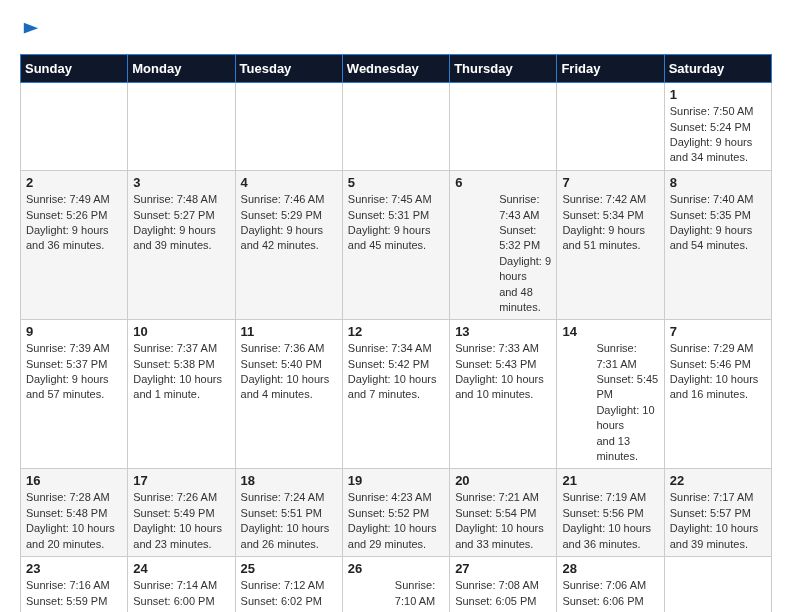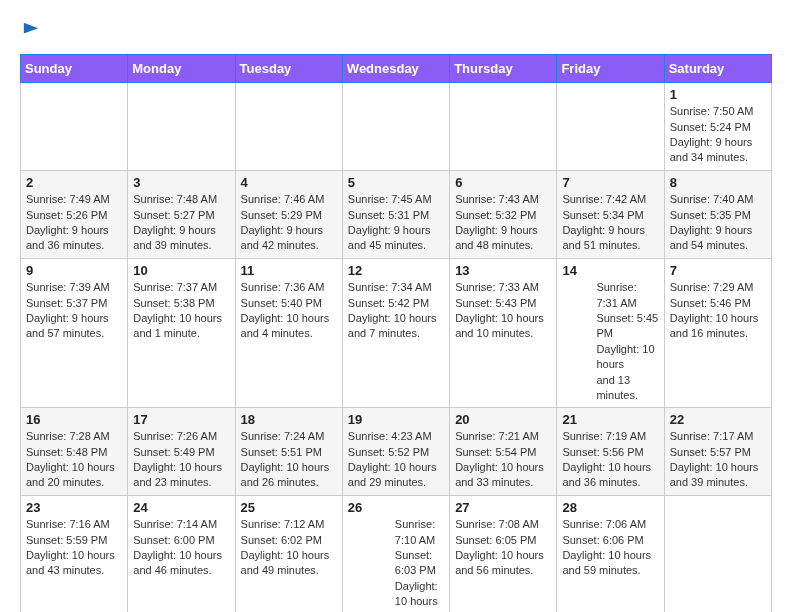--- a/index.html
+++ b/index.html
@@ -74,21 +74,21 @@
     .day-info {
       color: #333;
       font-size: 11px;
       line-height: 1.4;
     }
     .empty-cell {
       background: #f9f9f9;
     }
     tr:nth-child(odd) td { background: #fff; }
     tr:nth-child(even) td { background: #f5f5f5; }
-    .calendar thead tr th { background: #8b5cf6; }
+    .calendar thead tr th { background: #0f172a; }
   </style>
 </head>
 <body>
 
 <div class="header">
   <div class="logo">
     <div>
       <div class="logo-text">
         <span class="logo-general"></span><svg class="logo-icon" viewBox="0 0 20 20">
             <polygon points="2,2 18,8 2,14" fill="#1a6bbf"></polygon>
@@ -155,21 +155,21 @@
         </td>
         <td>
           <div class="day-num">5</div>
           <div class="day-info" style="white-space: pre-line;">Sunrise: 7:45 AM
 Sunset: 5:31 PM
 Daylight: 9 hours
 and 45 minutes.</div>
         </td>
         <td>
           <div class="day-num">6</div>
-          <div class="day-info" style="white-space: pre-line;">Sunrise: 7:43 AM
+          <div class="day-info" style="white-space: pre-line; margin-left: 44px;">Sunrise: 7:43 AM
 Sunset: 5:32 PM
 Daylight: 9 hours
 and 48 minutes.</div>
         </td>
         <td>
           <div class="day-num">7</div>
           <div class="day-info" style="white-space: pre-line;">Sunrise: 7:42 AM
 Sunset: 5:34 PM
 Daylight: 9 hours
 and 51 minutes.</div>

